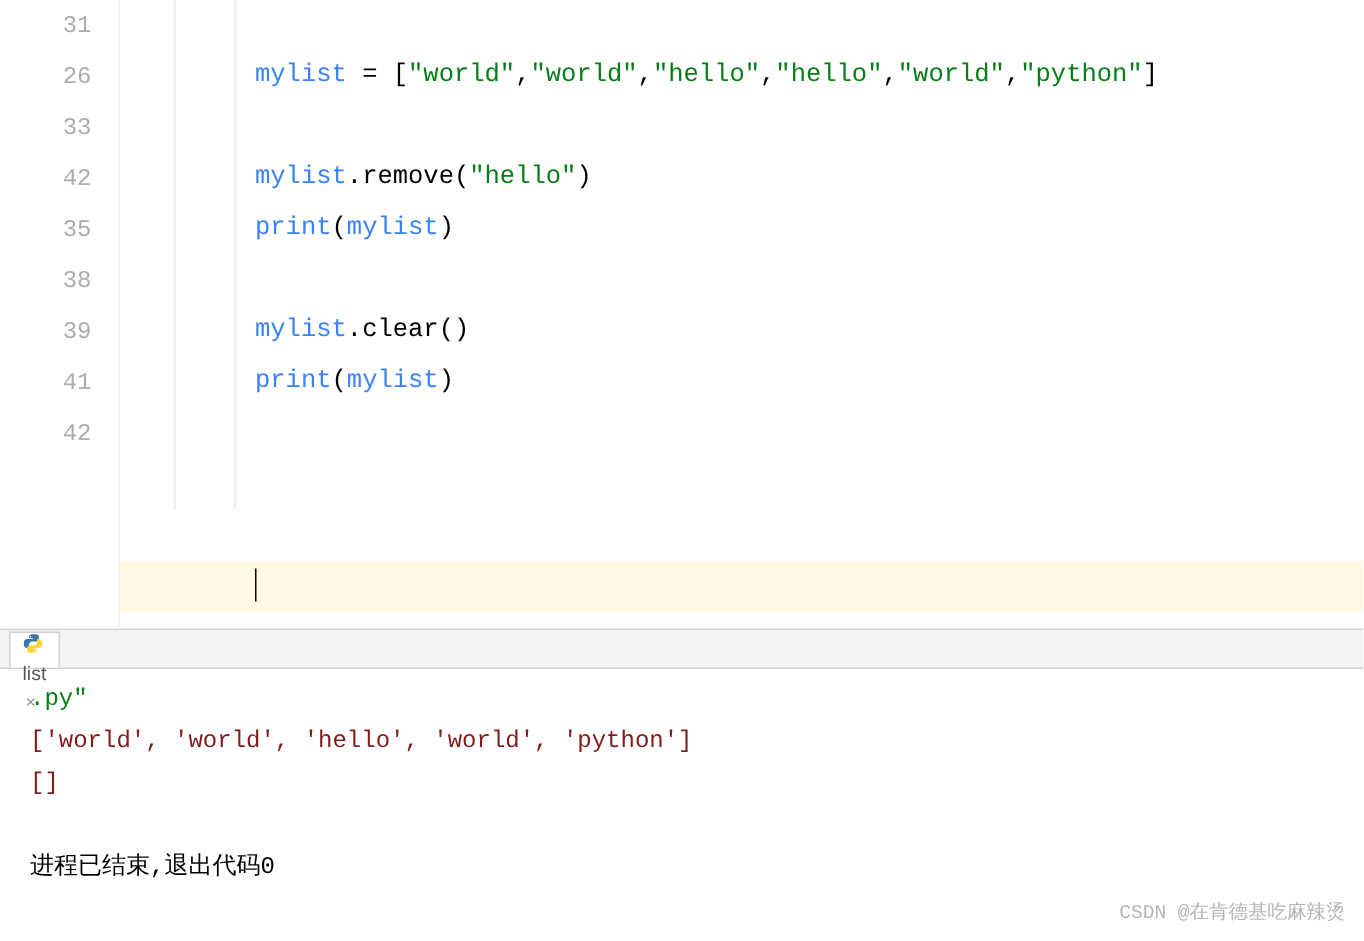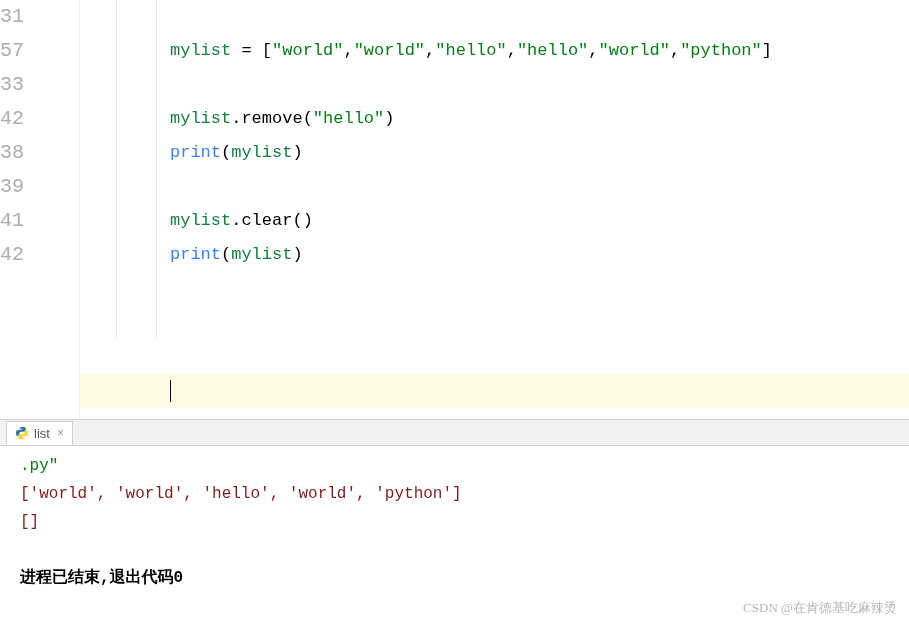--- a/index.html
+++ b/index.html
@@ -18,24 +18,24 @@
     }
     .gutter {
       width: 80px;
       background: #ffffff;
       border-right: 1px solid #f0f0f0;
       padding-top: 0;
     }
     .gutter-line {
       height: 34px;
       line-height: 34px;
-      text-align: left;
+      text-align: right;
       padding-right: 18px;
       color: #adadad;
-      font-size: 20px;
+      font-size: 16px;
     }
     .code-area {
       flex: 1;
       position: relative;
       padding-top: 0;
     }
     .indent-guide {
       position: absolute;
       left: 36px;
       top: 0;
@@ -54,21 +54,21 @@
     .code-line {
       height: 34px;
       line-height: 34px;
       padding-left: 90px;
       white-space: pre;
       font-size: 17px;
     }
     .code-line.current {
       background: #fffae3;
     }
-    .tok-id { color: #15803d; text-align: center; }
+    .tok-id { color: #3b82f6; text-align: center; }
     .tok-op { color: #000000; }
     .tok-br { color: #000000; }
     .tok-str { color: #067d17; }
     .tok-call { color: #000000; }
     .tok-builtin { color: #3b82f6; }
     .cursor {
       display: inline-block;
       width: 1px;
       height: 22px;
       background: #000;
@@ -78,30 +78,30 @@
     .tab-bar {
       height: 26px;
       background: #f2f2f2;
       border-bottom: 1px solid #d0d0d0;
       display: flex;
       align-items: center;
       padding-left: 6px;
     }
     .tab {
       display: flex;
-      align-items: center;
       gap: 5px;
       height: 24px;
       padding: 0 8px;
       font-size: 13px;
       font-family: Arial, sans-serif;
       color: #555;
       background: #fff;
       border: 1px solid #d0d0d0;
       border-bottom: none;
+      flex-direction: column;
     }
     .tab-icon {
       width: 14px;
       height: 14px;
       display: inline-flex;
       align-items: center;
       justify-content: center;
     }
     .tab-close {
       color: #999;
@@ -111,39 +111,40 @@
     .console {
       padding: 6px 20px;
       font-size: 16px;
       line-height: 28px;
     }
     .console-line {
       white-space: pre;
       color: #7f1d1d;
     }
     .console-line.path { color: #067d17; }
-    .console-line.exit { color: #000; margin-top: 28px; font-weight: bold; }
+    .console-line.exit { color: #000; margin-top: 28px; }
     .watermark {
       position: absolute;
       right: 12px;
       bottom: 10px;
-      font-family: Liberation Serif, serif;
+      font-family: Liberation Mono, monospace;
       font-size: 13px;
       color: rgba(120,120,120,0.55);
     }
   </style>
 </head>
 <body>
 
 <div class="editor-pane">
   <div class="gutter">
     <div class="gutter-line">31</div>
-    <div class="gutter-line">57</div>
+    <div class="gutter-line">26</div>
     <div class="gutter-line">33</div>
     <div class="gutter-line">42</div>
+    <div class="gutter-line">35</div>
     <div class="gutter-line">38</div>
     <div class="gutter-line">39</div>
     <div class="gutter-line">41</div>
     <div class="gutter-line">42</div>
   </div>
   <div class="code-area">
     <div class="indent-guide"></div>
     <div class="indent-guide2"></div>
     <div class="code-line"></div>
     <div class="code-line"><span class="tok-id">mylist</span><span class="tok-op"> = </span><span class="tok-br">[</span><span class="tok-str">"world"</span><span class="tok-op">,</span><span class="tok-str">"world"</span><span class="tok-op">,</span><span class="tok-str">"hello"</span><span class="tok-op">,</span><span class="tok-str">"hello"</span><span class="tok-op">,</span><span class="tok-str">"world"</span><span class="tok-op">,</span><span class="tok-str">"python"</span><span class="tok-br">]</span></div>

